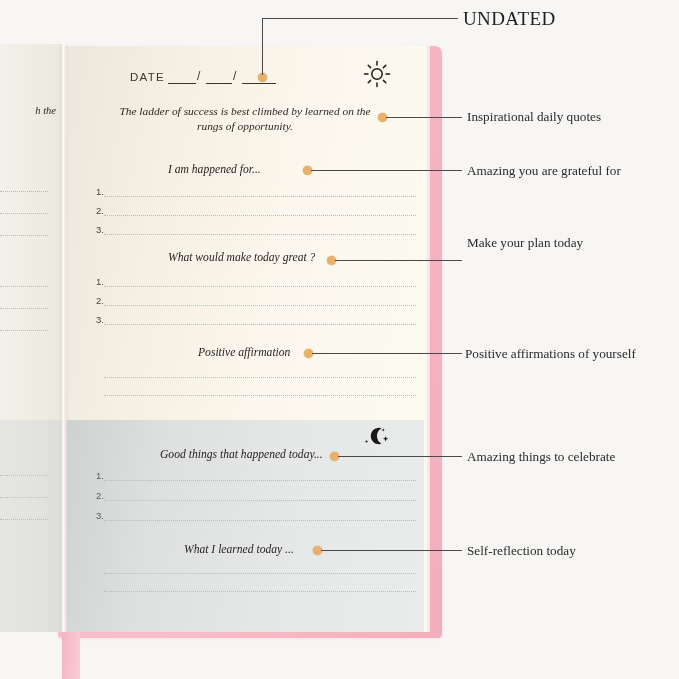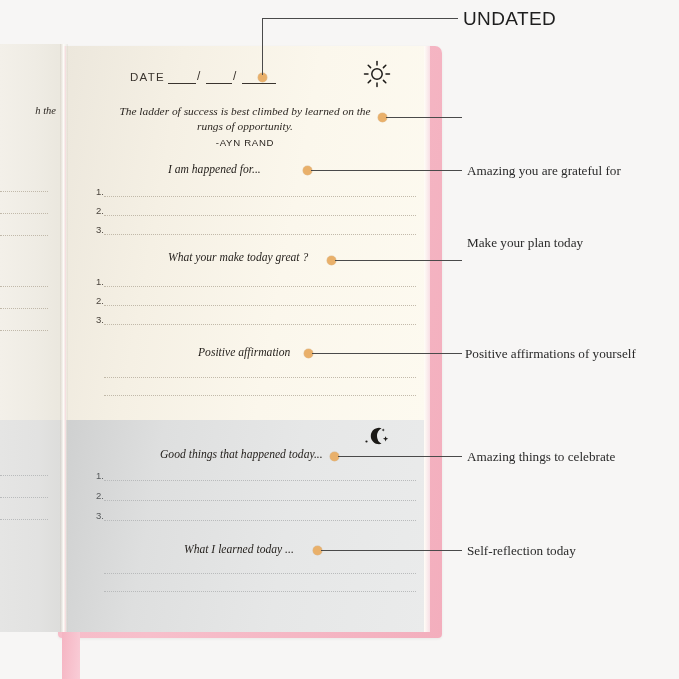--- a/index.html
+++ b/index.html
@@ -103,21 +103,21 @@
     font-size:9.5px;color:#4a443c;
   }
   .num.night{color:#55585a;}
 
   
   .anno-label{
     position:absolute;font-family:"Liberation Serif",serif;
     font-size:13.2px;color:#2a2a2a;white-space:nowrap;
   }
   .anno-title{
-    position:absolute;font-family:Liberation Sans, sans-serif;
+    position:absolute;font-family:Liberation Serif, serif;
     font-size:19px;letter-spacing:.4px;color:#1e1e1e;white-space:nowrap;
   }
   .dot{
     position:absolute;width:9px;height:9px;border-radius:50%;
     background:#e9b06a;box-shadow:0 0 0 .5px rgba(200,150,90,.5);
   }
   .leader{position:absolute;background:#4a4a4a;}
   .leader.h{height:1px;}
   .leader.v{width:1px;}
 </style>
@@ -168,31 +168,30 @@
         <line x1="23" y1="14" x2="26.5" y2="14"></line>
         <line x1="5.2" y1="5.2" x2="7.6" y2="7.6"></line>
         <line x1="20.4" y1="20.4" x2="22.8" y2="22.8"></line>
         <line x1="22.8" y1="5.2" x2="20.4" y2="7.6"></line>
         <line x1="7.6" y1="20.4" x2="5.2" y2="22.8"></line>
       </g>
     </svg>
   </div>
 
   <div class="quote">The ladder of success is best climbed by learned on the rungs of opportunity.</div>
-  <div class="quote-author">-AYN RAND</div>
 
   <div class="prompt p-grateful">I am happened for...</div>
   <div class="num" style="left:96px;top:186px;">1.</div>
   <div class="line" style="left:104px;top:195px;width:312px;"></div>
   <div class="num" style="left:96px;top:205px;">2.</div>
   <div class="line" style="left:104px;top:214px;width:312px;"></div>
   <div class="num" style="left:96px;top:224px;">3.</div>
   <div class="line" style="left:104px;top:233px;width:312px;"></div>
 
-  <div class="prompt p-great">What your make today great ?</div>
+  <div class="prompt p-great">What would make today great ?</div>
   <div class="num" style="left:96px;top:276px;">1.</div>
   <div class="line" style="left:104px;top:285px;width:312px;"></div>
   <div class="num" style="left:96px;top:295px;">2.</div>
   <div class="line" style="left:104px;top:304px;width:312px;"></div>
   <div class="num" style="left:96px;top:314px;">3.</div>
   <div class="line" style="left:104px;top:323px;width:312px;"></div>
 
   <div class="prompt p-affirm">Positive affirmation</div>
   <div class="line" style="left:104px;top:376px;width:312px;"></div>
   <div class="line" style="left:104px;top:394px;width:312px;"></div>
@@ -218,20 +217,21 @@
   <div class="line night" style="left:104px;top:572px;width:312px;"></div>
   <div class="line night" style="left:104px;top:590px;width:312px;"></div>
 
   <div class="dot" style="left:258px;top:73px;"></div>
   <div class="leader v" style="left:262px;top:18px;height:57px;"></div>
   <div class="leader h" style="left:262px;top:18px;width:196px;"></div>
   <div class="anno-title" style="left:463px;top:8px;">UNDATED</div>
 
   <div class="dot" style="left:378px;top:113px;"></div>
   <div class="leader h" style="left:386px;top:117px;width:76px;"></div>
+  <div class="anno-label" style="left:467px;top:109px;">Inspirational daily quotes</div>
 
   <div class="dot" style="left:303px;top:166px;"></div>
   <div class="leader h" style="left:311px;top:170px;width:151px;"></div>
   <div class="anno-label" style="left:467px;top:163px;">Amazing you are grateful for</div>
 
   <div class="dot" style="left:327px;top:256px;"></div>
   <div class="leader h" style="left:335px;top:260px;width:127px;"></div>
   <div class="anno-label" style="left:467px;top:235px;">Make your plan today</div>
 
   <div class="dot" style="left:304px;top:349px;"></div>

